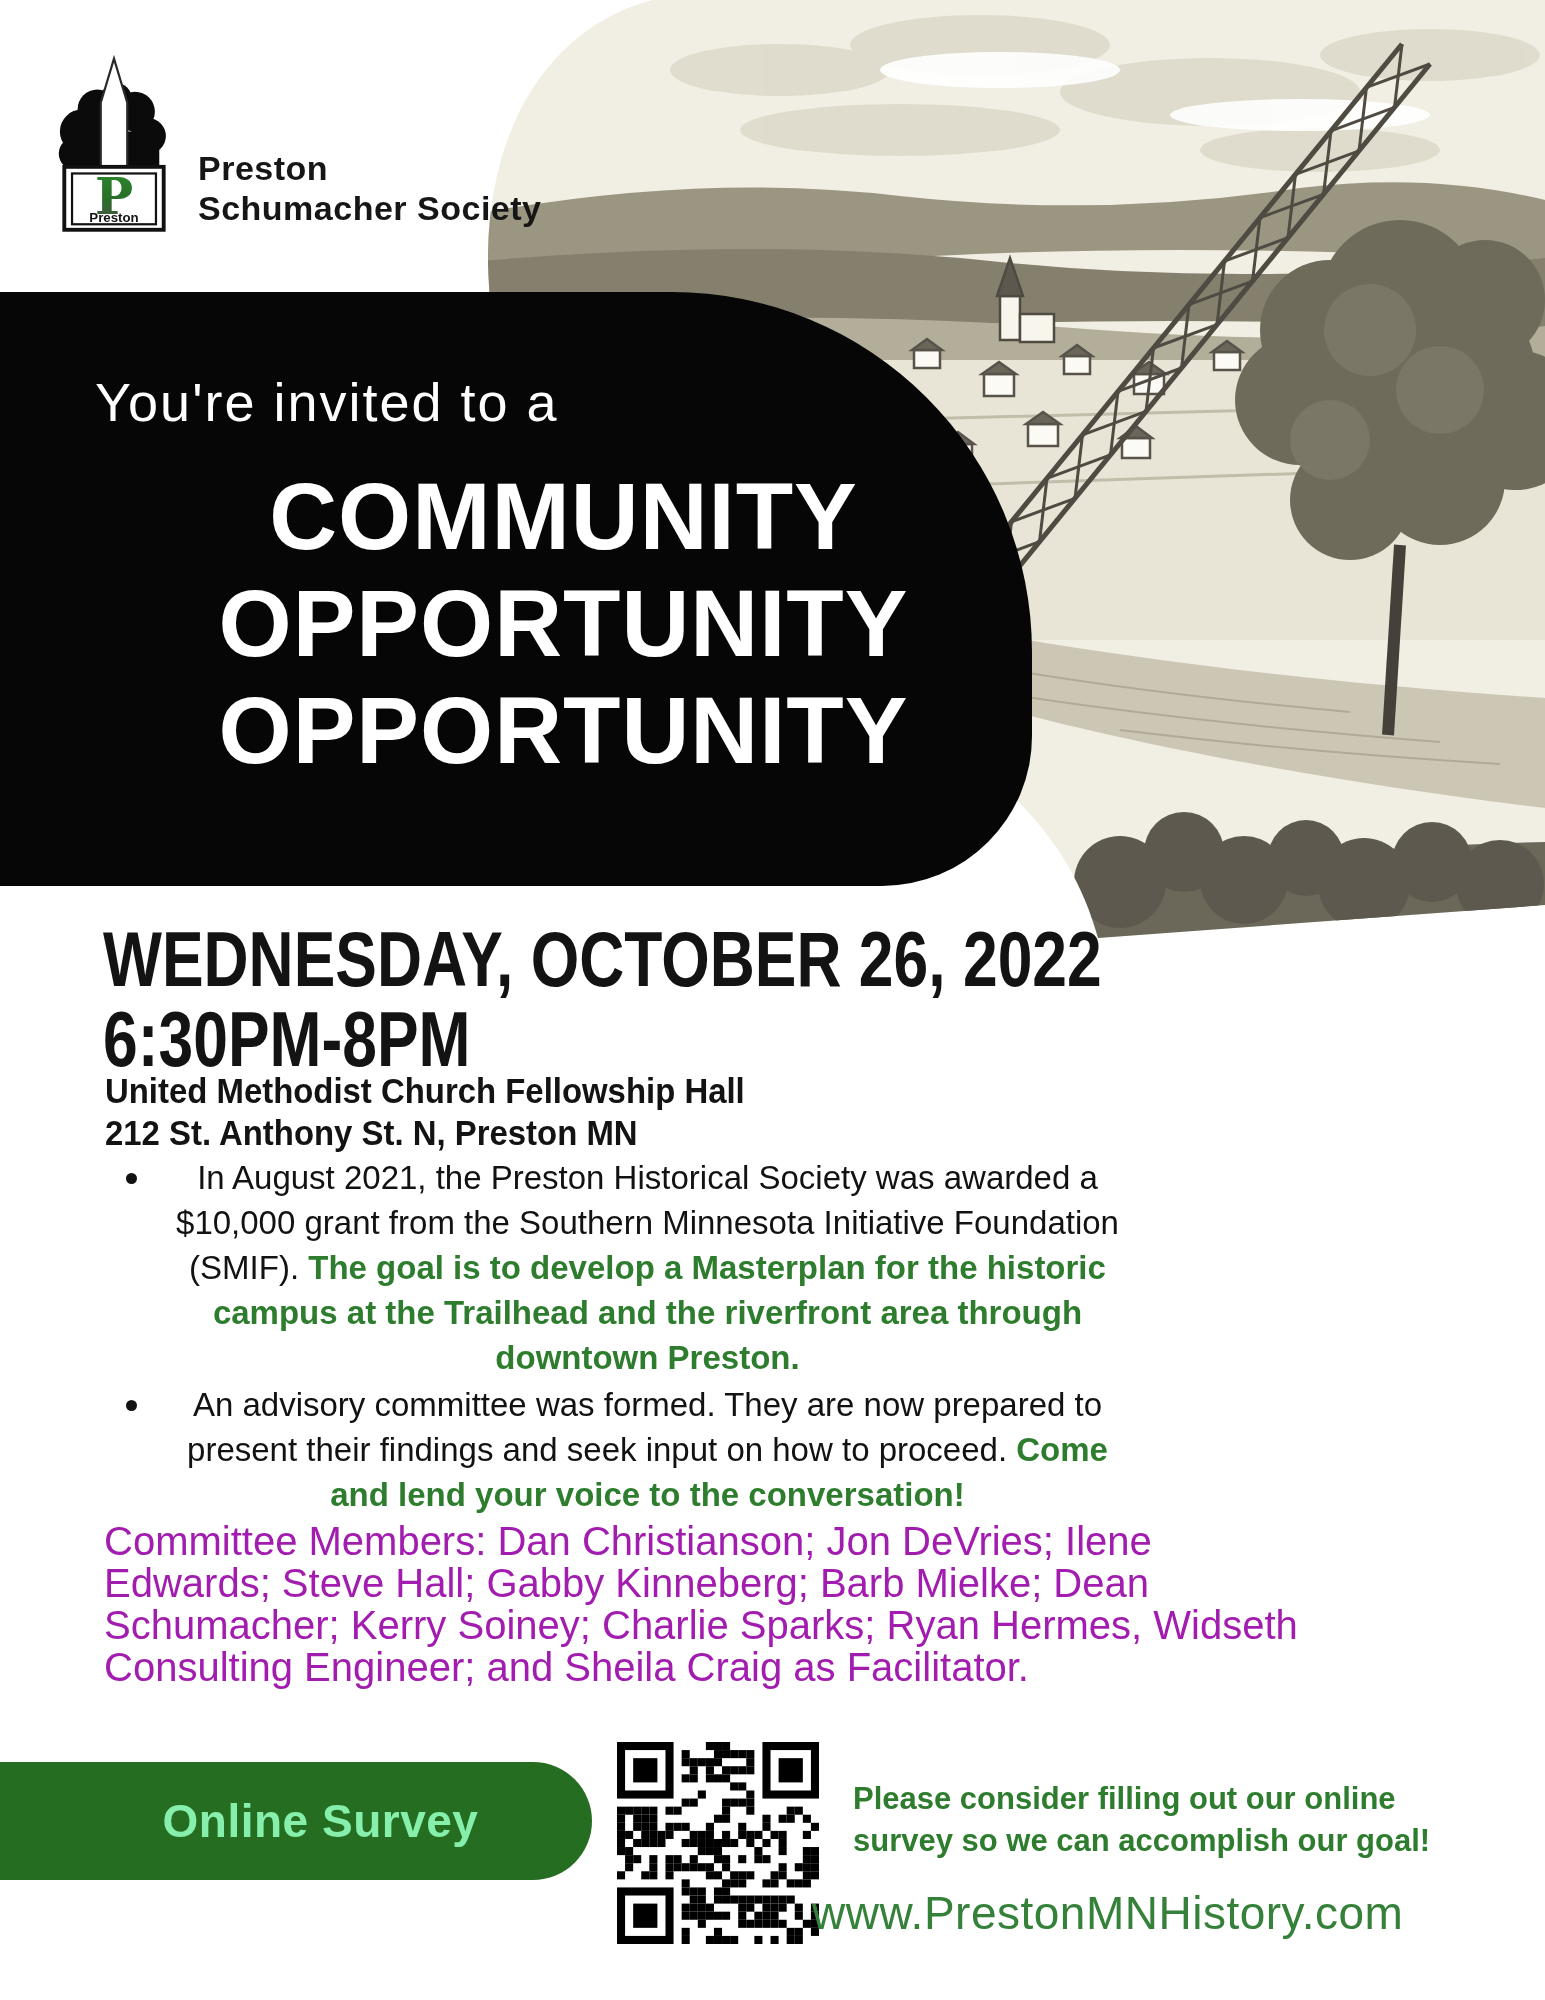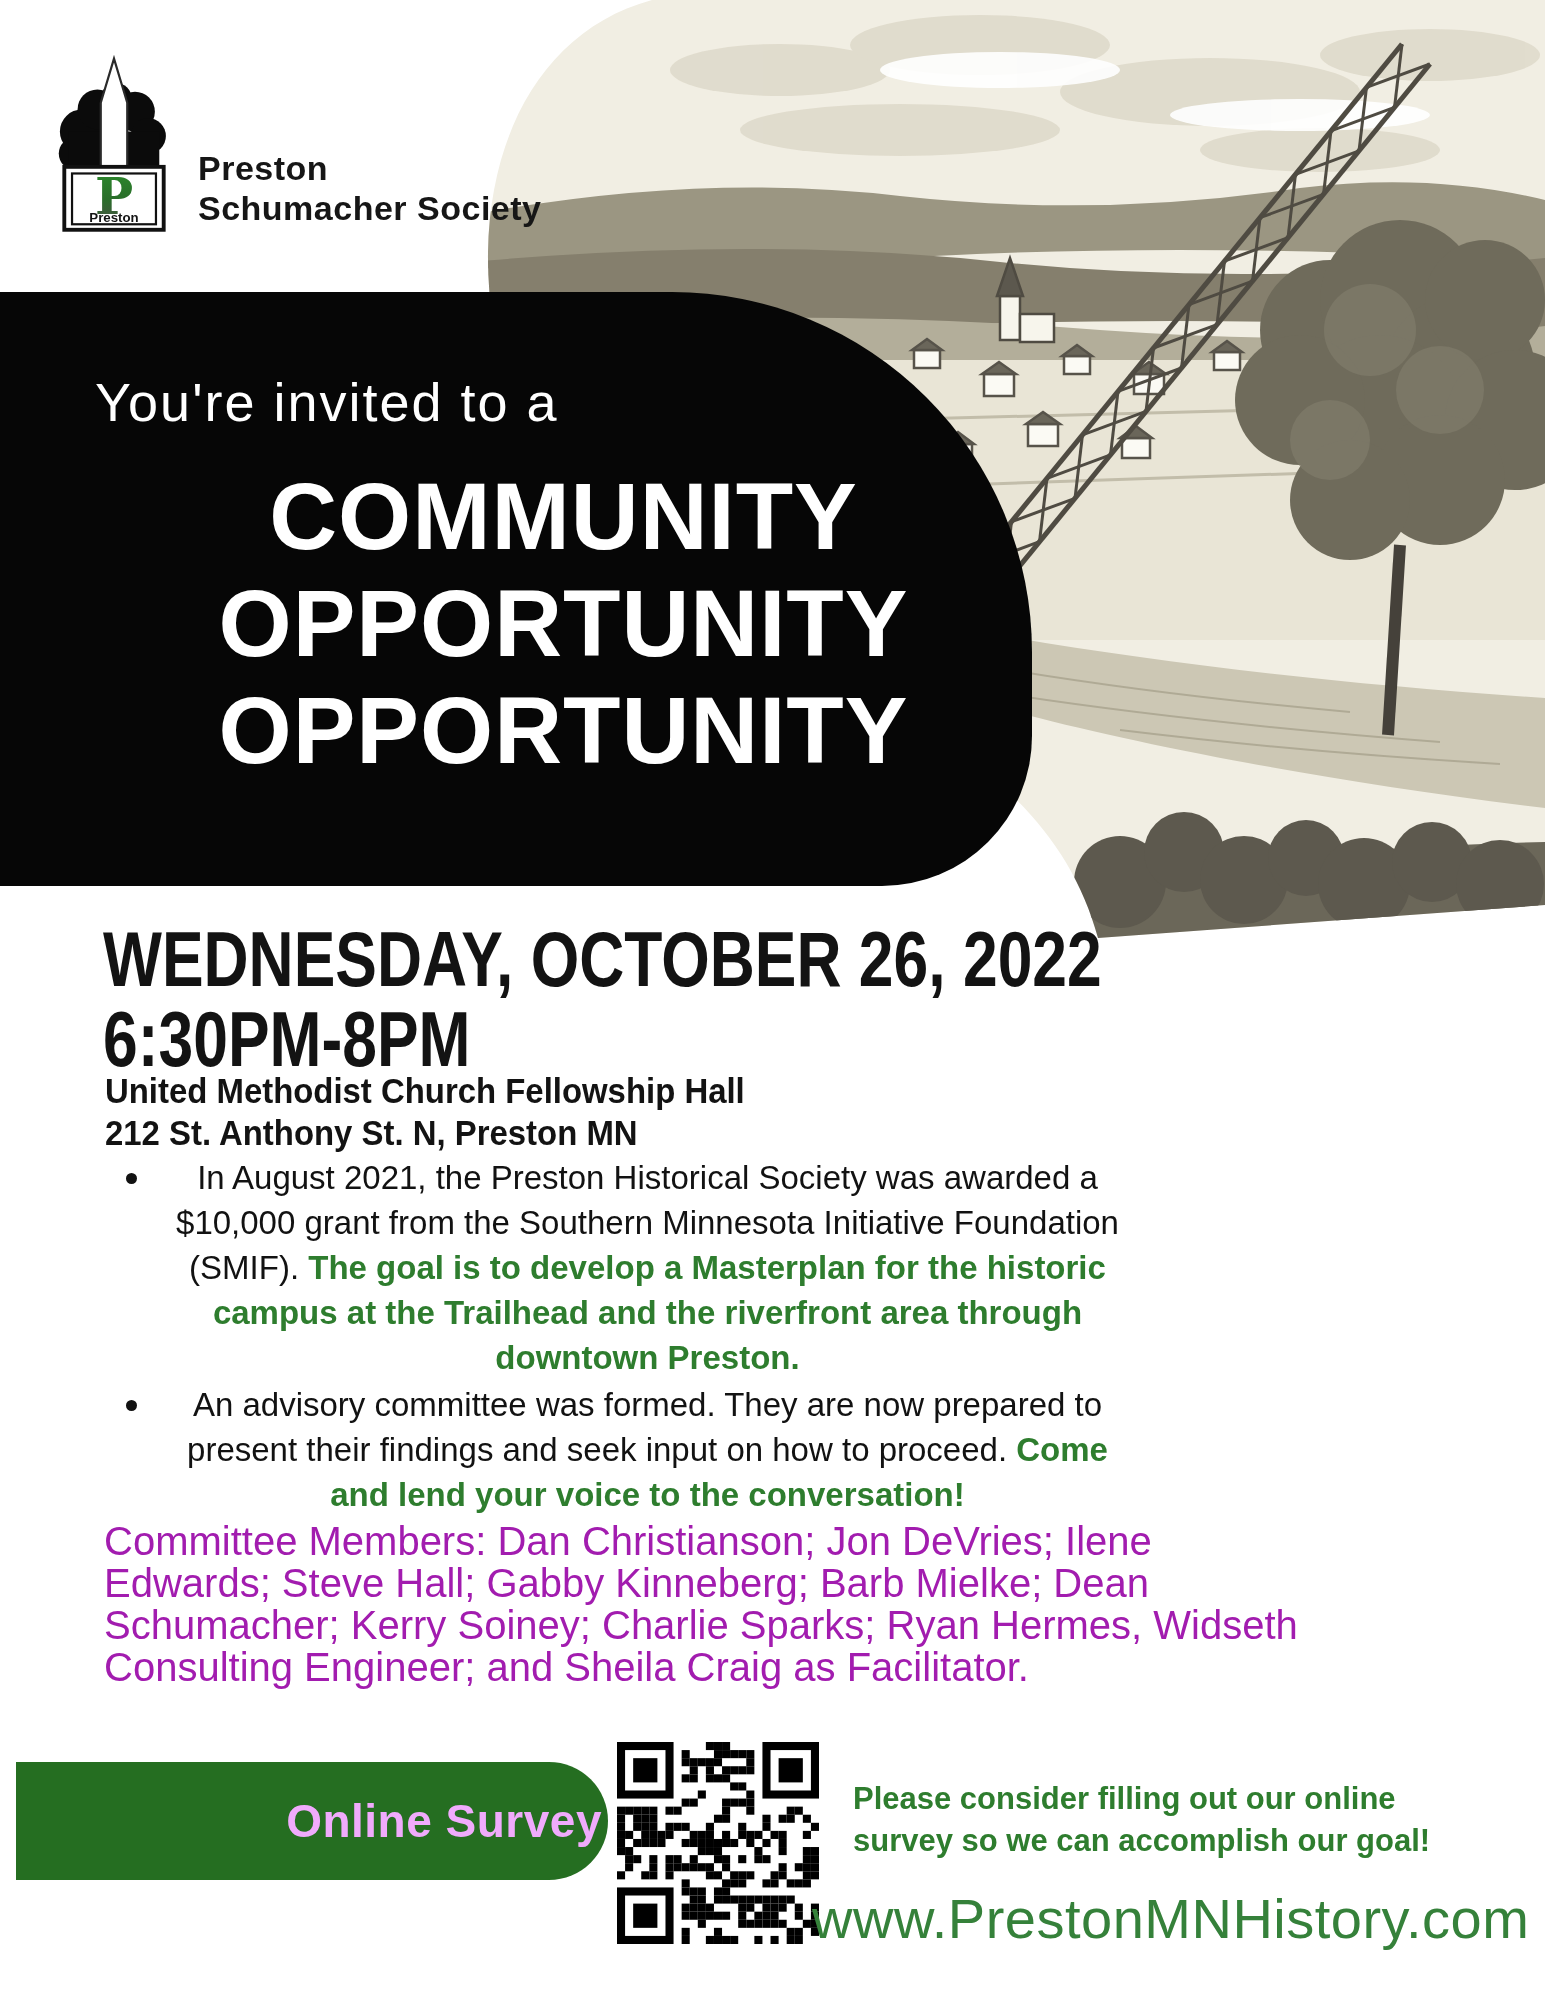--- a/index.html
+++ b/index.html
@@ -54,34 +54,34 @@
     background:#121212;
   }
   .hl{color:var(--text-green);font-weight:bold;}
   
   .committee{
     position:absolute;left:104px;top:1520px;width:1195px;z-index:3;
     font-size:40px;line-height:42px;color:#a21caf;
   }
   
   .survey-btn{
-    position:absolute;left:16px;top:1762px;width:592px;height:118px;z-index:3;
+    position:absolute;left:0;top:1762px;width:592px;height:118px;z-index:3;
     background:var(--button-green);border:none;border-radius:0 59px 59px 0;
-    display:flex;align-items:center;justify-content:flex-end;padding-left:55px;box-sizing:border-box;
-    color:#f0abfc;font-size:46px;font-weight:bold;font-family:"Liberation Sans",sans-serif;
+    display:flex;align-items:center;justify-content:center;padding-left:55px;box-sizing:border-box;
+    color:#86efac;font-size:46px;font-weight:bold;font-family:"Liberation Sans",sans-serif;
     letter-spacing:.5px;cursor:pointer;
   }
   .qr{position:absolute;left:617px;top:1742px;width:202px;height:202px;z-index:3;}
   .cta-note{
     position:absolute;left:853px;top:1778px;width:620px;z-index:3;
     font-size:31px;font-weight:bold;line-height:42px;color:var(--text-green);
   }
   .cta-url{
     position:absolute;left:812px;top:1886px;width:640px;z-index:3;
-    font-size:56px;font-weight:400;color:var(--url-green);letter-spacing:.5px;
+    font-size:46px;font-weight:400;color:var(--url-green);letter-spacing:.5px;
     text-decoration:none;display:block;
   }
 </style>
 </head>
 <body>
 
 <div class="page">
 
   <svg class="etching" width="1545" height="945" viewBox="0 0 1545 945">
     <defs>

